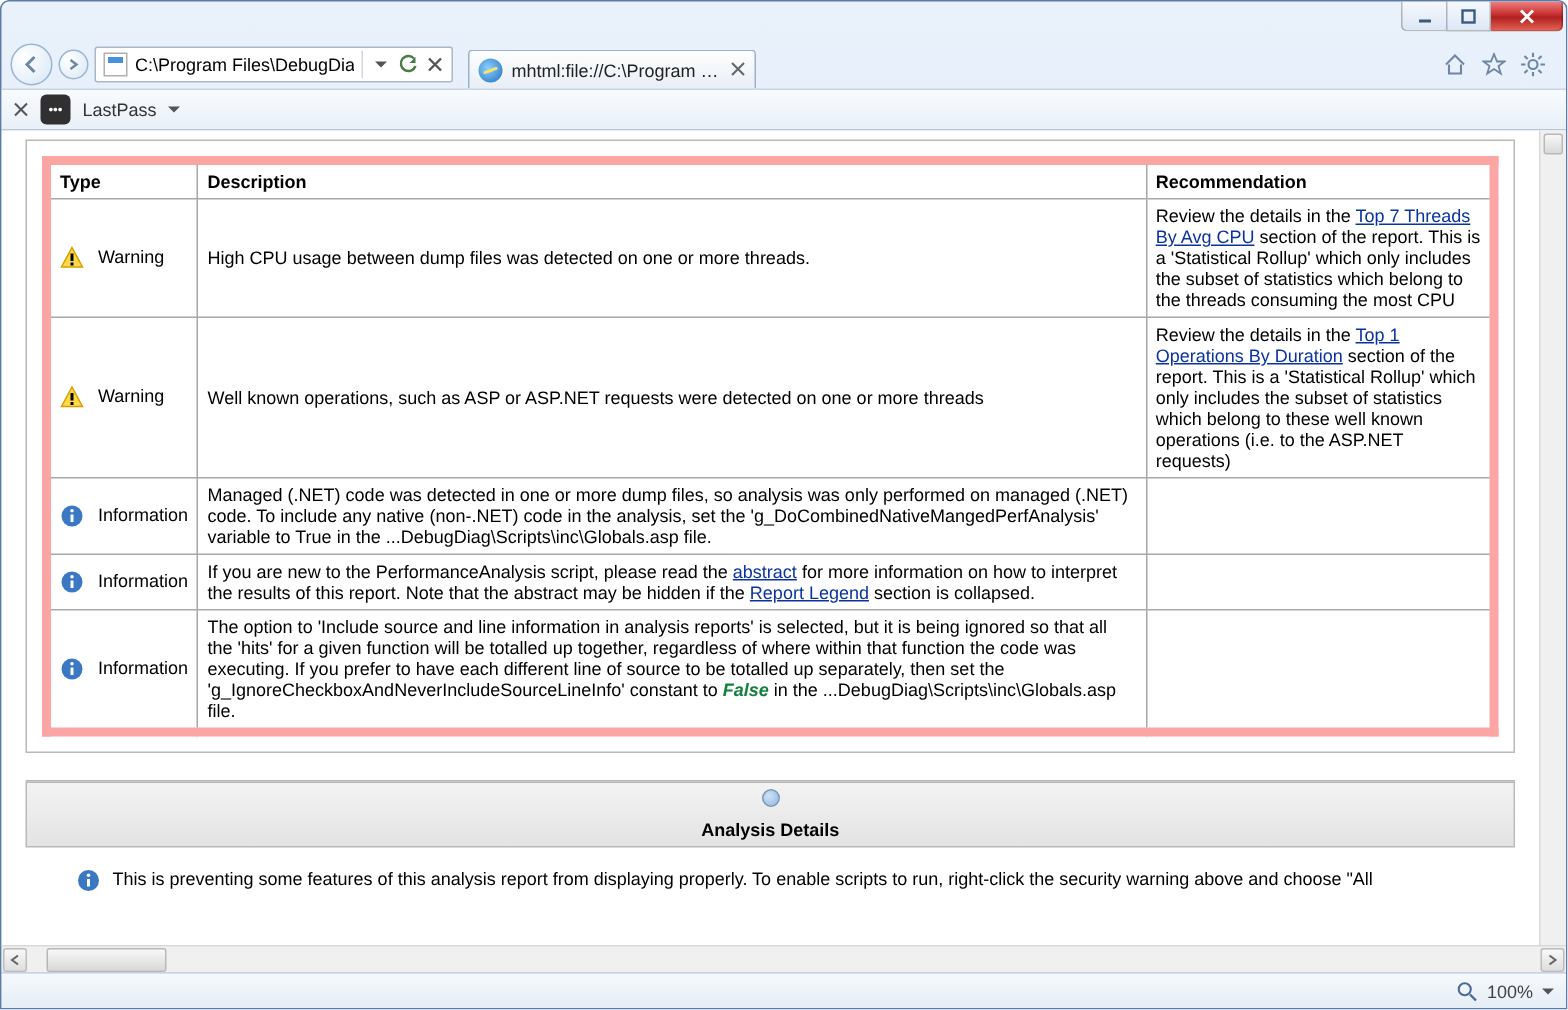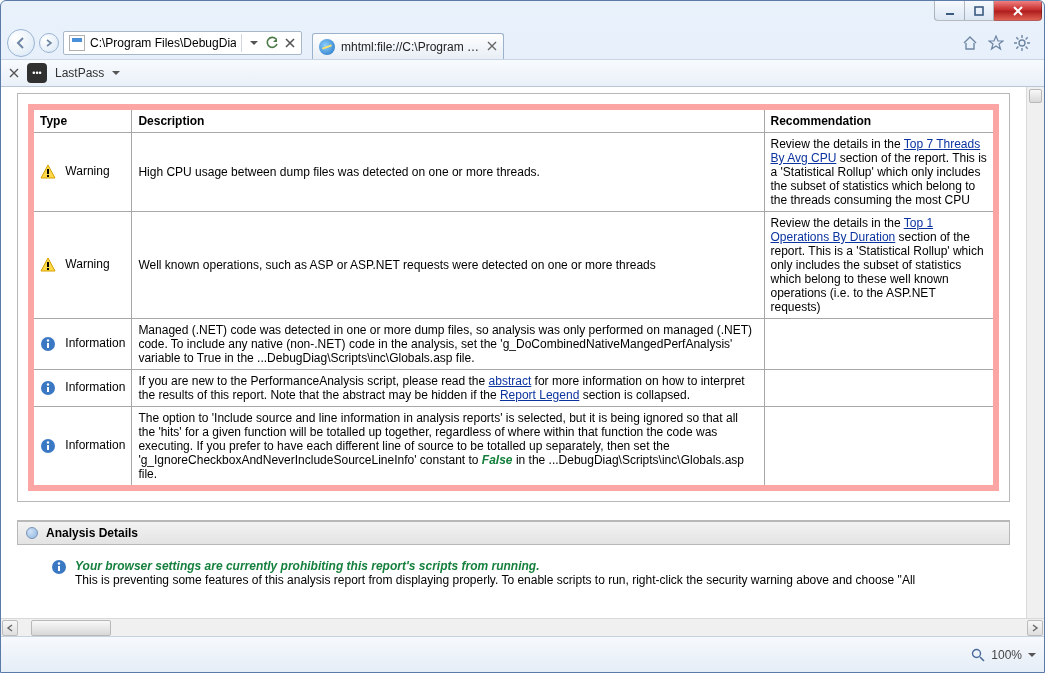--- a/index.html
+++ b/index.html
@@ -233,21 +233,21 @@
   .hscroll .btn.left{ left:1px;}
   .hscroll .btn.right{ right:1px;}
   .hscroll .thumb{
     position:absolute; top:1px; left:30px; width:80px; height:16px;
     background:linear-gradient(#f8f8f8,#d8d8d8);
     border:1px solid #b8b8b8; border-radius:2px;
   }
 
   
   .statusbar{
-    height:36px;
+    height:24px;
     background:linear-gradient(#f6f9fd,#e5edf6);
     border-top:1px solid #c6d2e0;
     display:flex; align-items:center; justify-content:flex-end;
     padding:0 8px; gap:6px;
     color:#444;
   }
   .zoom-icon svg{display:block;}
 </style>
 </head>
 <body>
@@ -455,36 +455,35 @@
                 </td>
                 <td class="reco"></td>
               </tr>
 
             </tbody>
           </table>
         </div>
       </div>
 
       <div class="section" style="border-bottom:none;border-left:none;border-right:none;margin-bottom:0;">
-        <div class="section-header" style="border:1px solid #b8b8b8;">
+        <div class="section-header" style="border:1px solid #b8b8b8;flex-direction:column;">
           <span class="bullet-radio"></span>
           <span>Analysis Details</span>
         </div>
       </div>
 
       <div class="details-msg">
         <span class="ticon info-icon">
           <svg width="16" height="16">
               <circle cx="8" cy="8" r="7" fill="#3b78c4"></circle>
               <rect x="7" y="7" width="2" height="5" fill="#fff"></rect>
               <circle cx="8" cy="4.5" r="1.2" fill="#fff"></circle>
             </svg>
         </span>
         <div>
-          <div class="redbold">Your browser settings are currently prohibiting this report's scripts from running.</div>
           <div>This is preventing some features of this analysis report from displaying properly. To enable scripts to run, right-click the security warning above and choose "All</div>
         </div>
       </div>
 
     </div>
     <div class="vscroll-gutter">
       <div class="thumb"></div>
     </div>
   </div>
 

